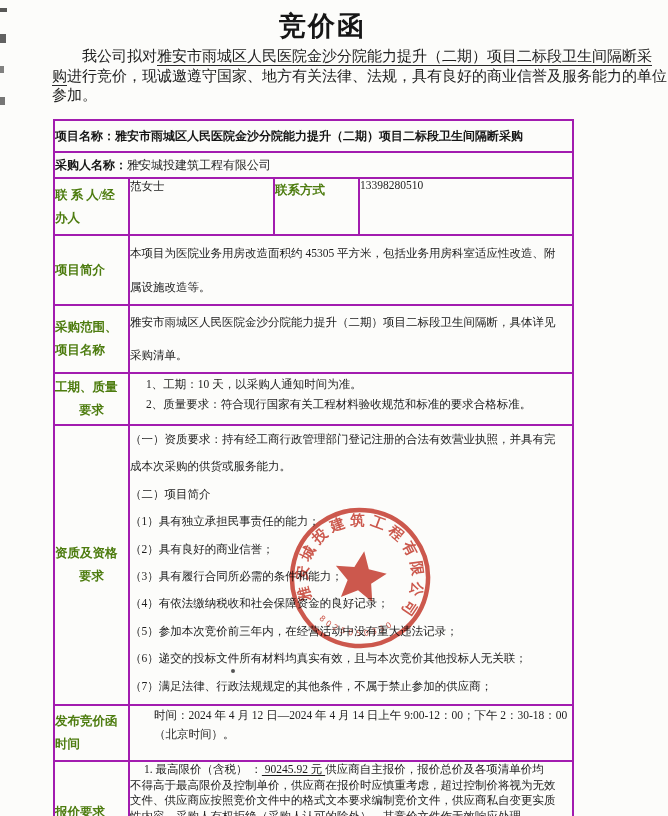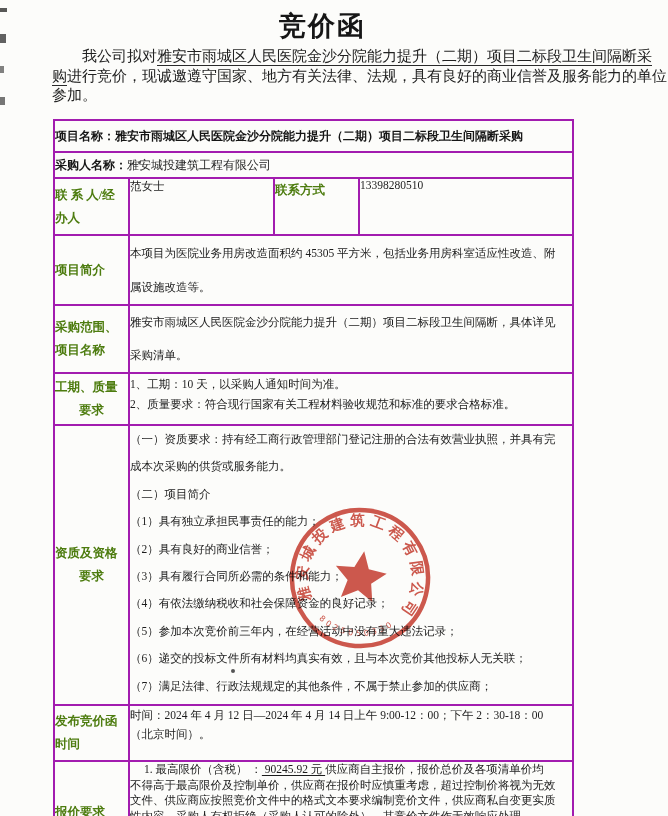--- a/index.html
+++ b/index.html
@@ -37,23 +37,23 @@
   td.val { font-size:11.5px; vertical-align:top; padding-left:9px; padding-right:2px; color:#1c1c1c; }
   .b { font-weight:bold; color:#151515; }
   .merged { font-size:12px; vertical-align:middle; padding-left:8px; }
   .r3cell { vertical-align:top; padding-top:11px; font-size:12px; }
   .lh27 { line-height:27px; }
   .lh19 { line-height:18.5px; }
   .pt10 { padding-top:10px; } .pt6 { padding-top:6px; } .pt5 { padding-top:5px; }
   .pt4 { padding-top:4px; } .pt3 { padding-top:3px; }
   .lines-wide div { line-height:34px; }
   .lines-wide2 div { line-height:33px; }
-  .lines-mid div { line-height:20px; }
+  .lines-mid div { line-height:20px;padding-left:16px; }
   .lines-qual div { line-height:27.4px; }
-  .lines-announce div { line-height:19px; }
+  .lines-announce div { line-height:19px;padding-left:24px; }
   .lines-quote div, .lines-quote .ln1 { line-height:15.5px; }
   .ln1 { text-indent:14px; }
   .price-ul { text-decoration:underline; text-underline-offset:2px; }
   th.bottomlab { vertical-align:bottom; padding-bottom:8px; }
 
   .seal {
     position:absolute; left:285px; top:503px; width:150px; height:150px;
     z-index:5; opacity:0.82; mix-blend-mode:multiply; pointer-events:none;
   }
   .artifact { position:absolute; background:#2e2e2e; }

